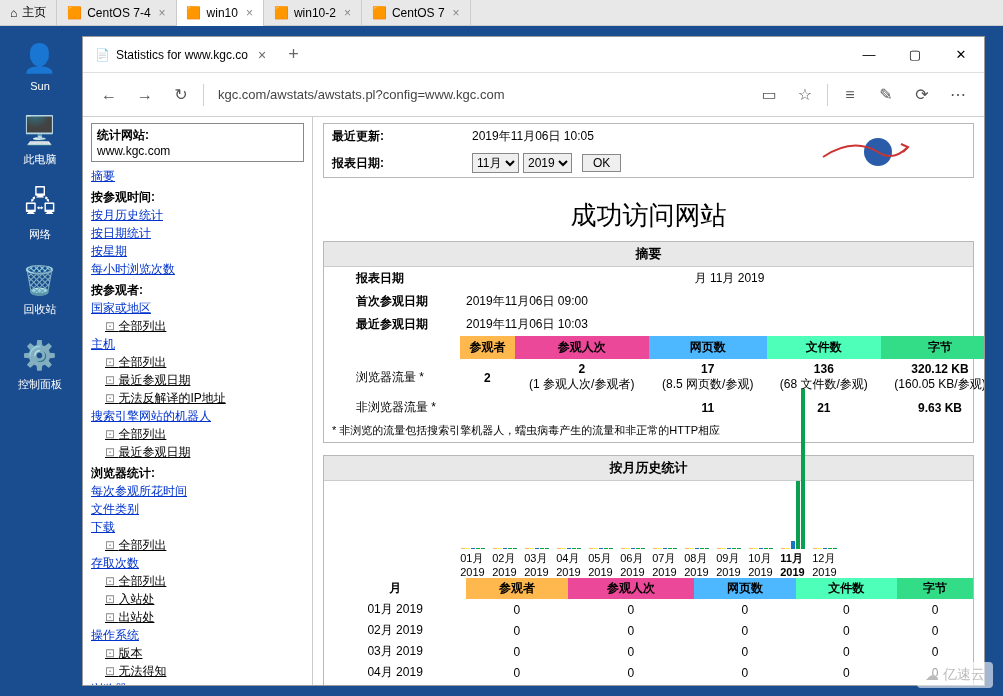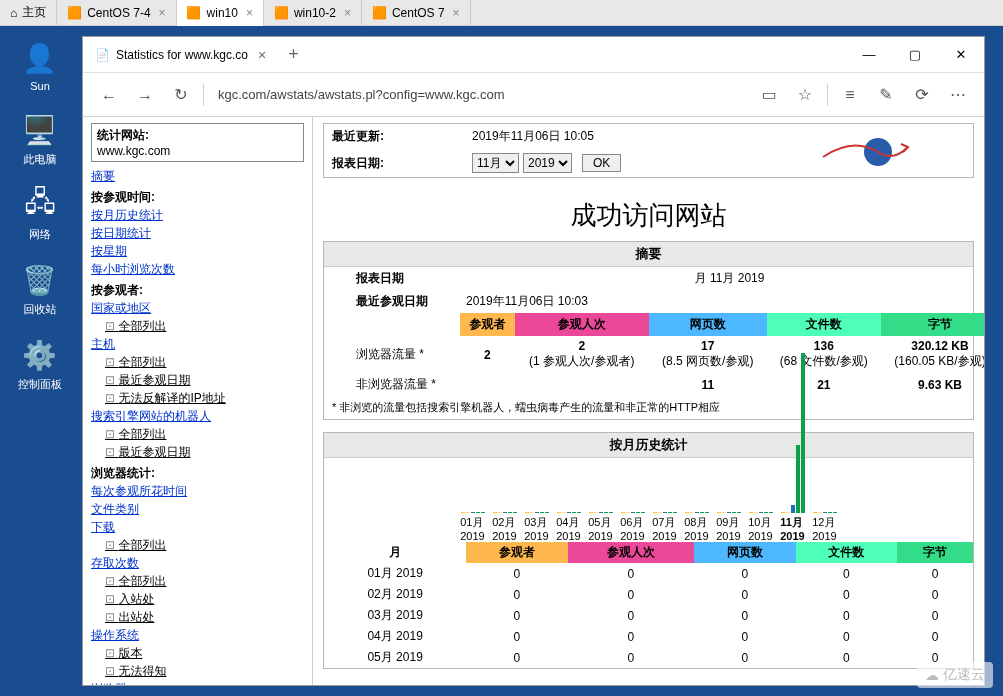--- a/index.html
+++ b/index.html
@@ -69,21 +69,21 @@
 .colored-header th { color:#000; font-weight:bold; }
 .col-visitors { background:#ffb84d; }
 .col-visits { background:#ec4899; }
 .col-pages { background:#4db8ff; }
 .col-files { background:#4dffb8; }
 .col-bytes { background:#33dd88; }
 .row-label { text-align:left !important; }
 
 .monthly-table { width:100%; font-size:12px; border-collapse:collapse; }
 .monthly-table th, .monthly-table td { padding:2px 6px; text-align:center; }
-.monthly-chart { height:84px; display:flex; align-items:flex-end; justify-content:center; gap:0; padding-top:10px; }
+.monthly-chart { height:97px; display:flex; align-items:flex-end; justify-content:center; gap:0; padding-top:10px; }
 .month-col { display:flex; flex-direction:column; align-items:center; width:32px; }
 .month-bars { display:flex; align-items:flex-end; height:70px; gap:1px; }
 .bar { width:4px; }
 .bar.v { background:#ffb84d; }
 .bar.vs { background:#ffe84d; }
 .bar.p { background:#1a73c0; }
 .bar.f { background:#0aa050; }
 .bar.b { background:#0aa050; }
 .month-label { font-size:11px; margin-top:2px; }
 .month-label.bold { font-weight:bold; }
@@ -240,20 +240,24 @@
 
       <div class="fieldset">
         <div class="section-title">摘要</div>
         <table class="stat">
           <tbody id="info-rows">
               <tr class="info-row">
                 <td class="row-label" style="width:110px;">报表日期</td>
                 <td style="text-align:center;" colspan="5">月 11月 2019</td>
               </tr>
               <tr class="info-row">
+                <td class="row-label" style="width:110px;">首次参观日期</td>
+                <td style="text-align:left;" colspan="5">2019年11月06日 09:00</td>
+              </tr>
+              <tr class="info-row">
                 <td class="row-label" style="width:110px;">最近参观日期</td>
                 <td style="text-align:left;" colspan="5">2019年11月06日 10:03</td>
               </tr>
             </tbody>
         </table>
         <table class="stat">
           <tbody>
               <tr class="colored-header">
             <th style="width:110px;"></th>
             <th class="col-visitors">参观者</th>

